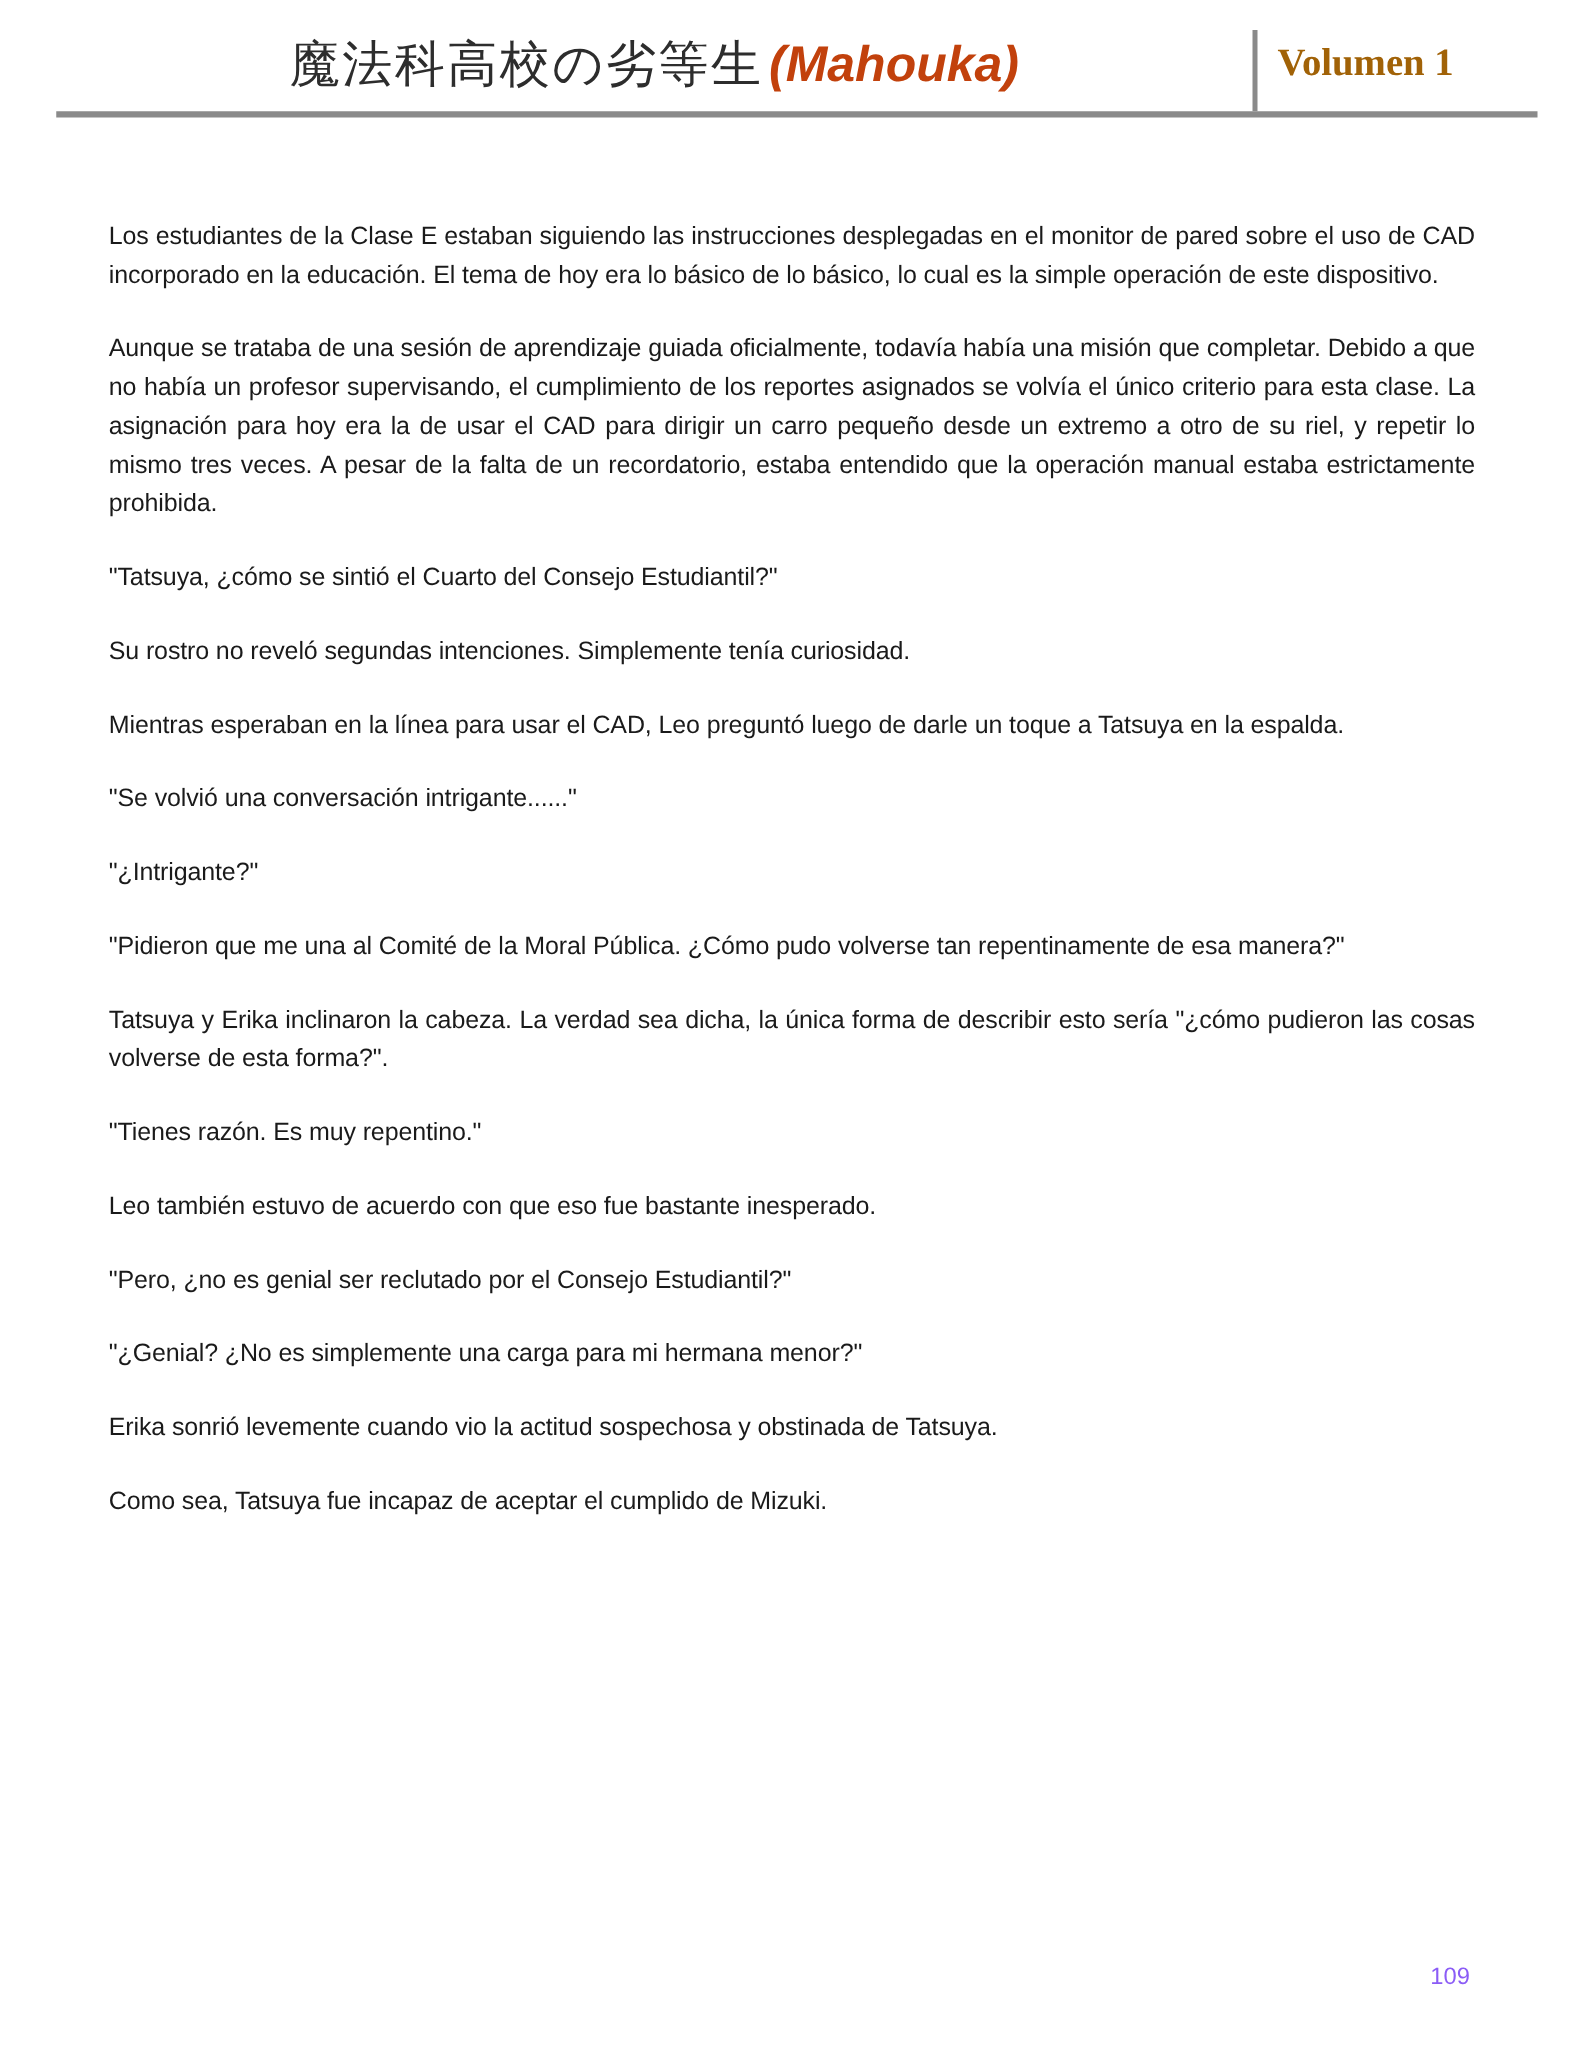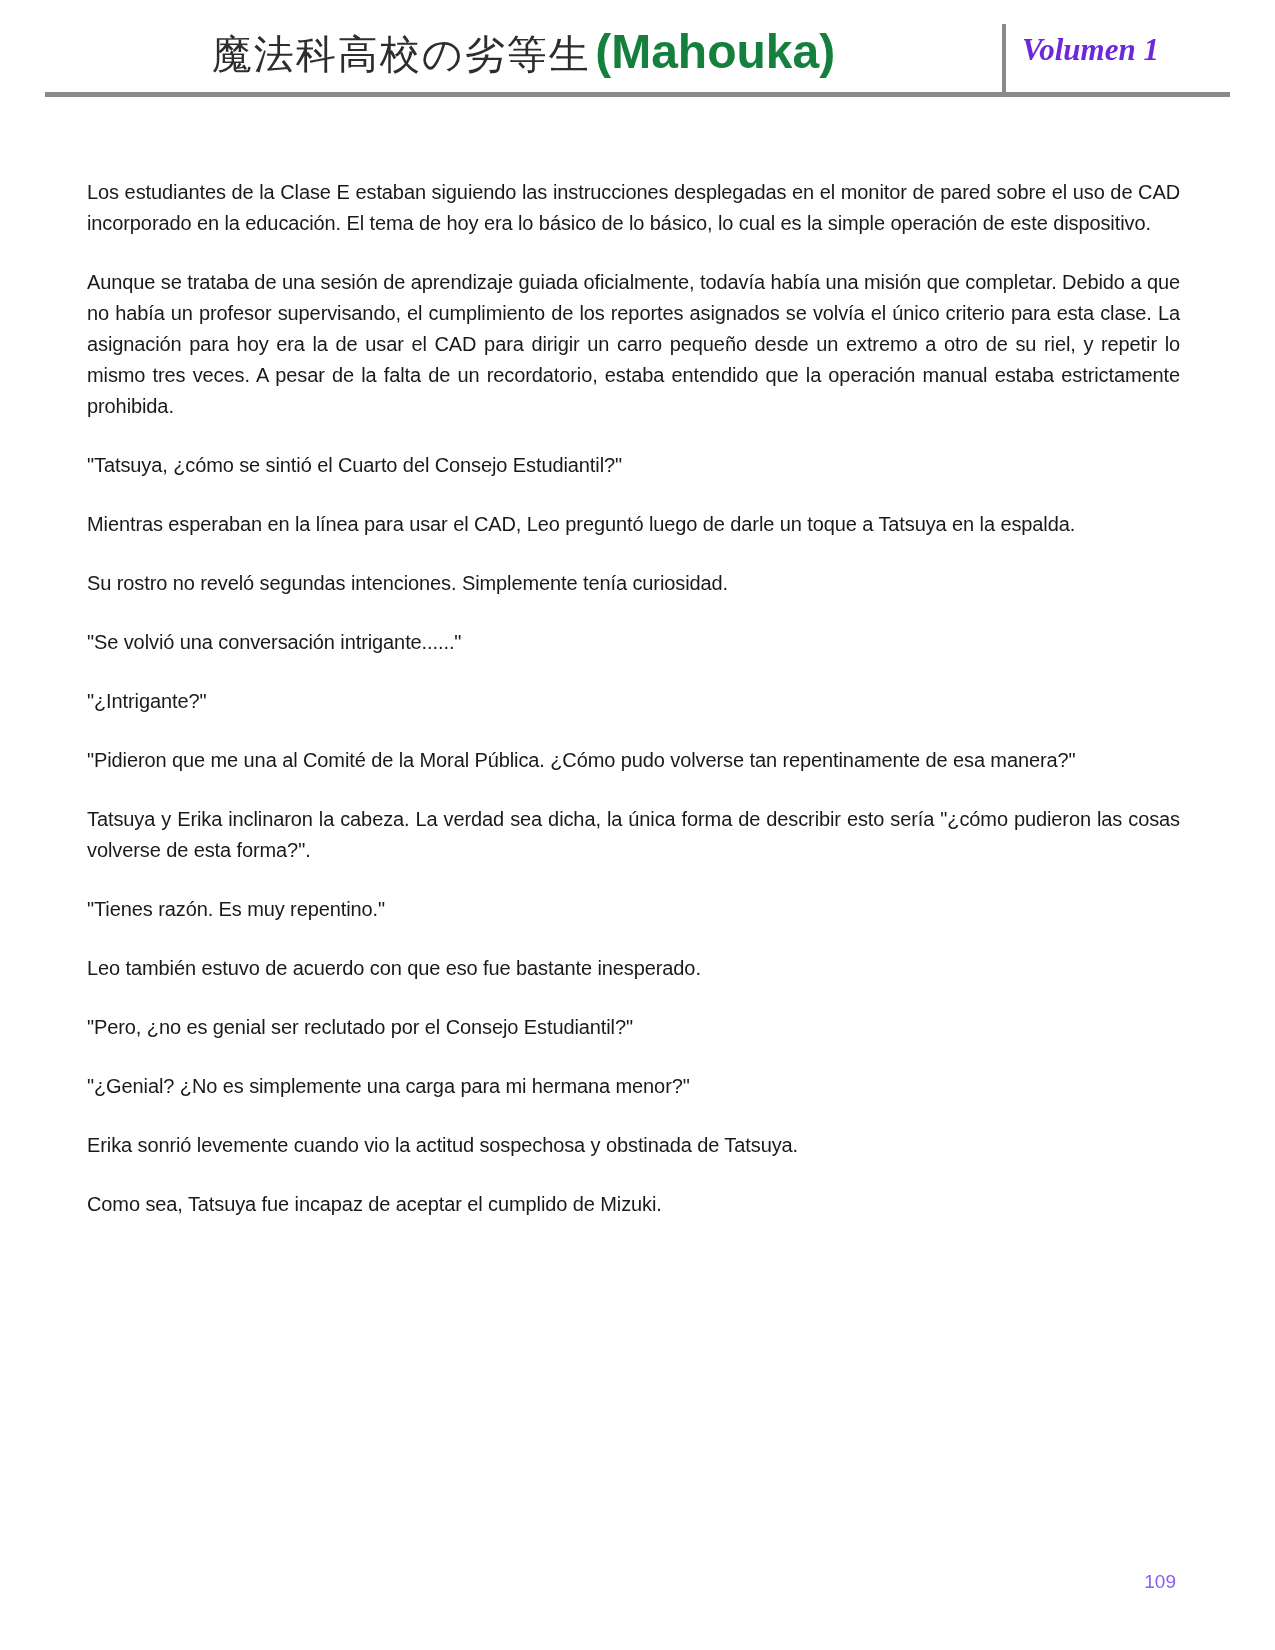--- a/index.html
+++ b/index.html
@@ -27,35 +27,35 @@
   .title-jp {
     font-family: "DejaVu Serif", "Liberation Serif", serif;
     font-size: 40px;
     font-weight: 500;
     color: #2d2d2d;
     letter-spacing: 2px;
   }
   .title-suffix {
     font-family: "Liberation Sans", sans-serif;
     font-weight: 700;
-    font-size: 48px;
-    color: #15803d;
+    font-size: 40px;
+    color: #c2410c;
+    font-style: italic;
   }
   .header-right {
     width: 228px;
     border-left: 4px solid #8a8a8a;
     padding: 8px 0 0 16px;
     box-sizing: border-box;
   }
   .volume {
     font-family: "Liberation Serif", "DejaVu Serif", serif;
     font-weight: bold;
     font-size: 31px;
-    color: #6d28d9;
-    font-style: italic;
+    color: #a16207;
   }
   .content {
     padding: 80px 95px 0 87px;
   }
   .content p {
     margin: 0 0 28px 0;
     font-size: 20px;
     line-height: 31px;
     text-align: justify;
     letter-spacing: -0.1px;
@@ -81,22 +81,22 @@
     </div>
     <div class="header-right">
       <span class="volume">Volumen 1</span>
     </div>
   </div>
 
   <div class="content">
     <p>Los estudiantes de la Clase E estaban siguiendo las instrucciones desplegadas en el monitor de pared sobre el uso de CAD incorporado en la educación. El tema de hoy era lo básico de lo básico, lo cual es la simple operación de este dispositivo.</p>
     <p>Aunque se trataba de una sesión de aprendizaje guiada oficialmente, todavía había una misión que completar. Debido a que no había un profesor supervisando, el cumplimiento de los reportes asignados se volvía el único criterio para esta clase. La asignación para hoy era la de usar el CAD para dirigir un carro pequeño desde un extremo a otro de su riel, y repetir lo mismo tres veces. A pesar de la falta de un recordatorio,  estaba entendido que la operación manual estaba estrictamente prohibida.</p>
     <p>"Tatsuya, ¿cómo se sintió el Cuarto del Consejo Estudiantil?"</p>
+    <p>Su rostro no reveló segundas intenciones. Simplemente tenía curiosidad.</p>
     <p>Mientras esperaban en la línea para usar el CAD, Leo preguntó luego de darle un toque a Tatsuya en la espalda.</p>
-    <p>Su rostro no reveló segundas intenciones. Simplemente tenía curiosidad.</p>
     <p>"Se volvió una conversación intrigante......"</p>
     <p>"¿Intrigante?"</p>
     <p>"Pidieron que me una al Comité de la Moral Pública. ¿Cómo pudo volverse tan repentinamente de esa manera?"</p>
     <p>Tatsuya y Erika inclinaron la cabeza. La verdad sea dicha, la única forma de describir esto sería "¿cómo pudieron las cosas volverse de esta forma?".</p>
     <p>"Tienes razón. Es muy repentino."</p>
     <p>Leo también estuvo de acuerdo con que eso fue bastante inesperado.</p>
     <p>"Pero, ¿no es genial ser reclutado por el Consejo Estudiantil?"</p>
     <p>"¿Genial? ¿No es simplemente una carga para mi hermana menor?"</p>
     <p>Erika sonrió levemente cuando vio la actitud sospechosa y obstinada de Tatsuya.</p>
     <p>Como sea, Tatsuya fue incapaz de aceptar el cumplido de Mizuki.</p>

